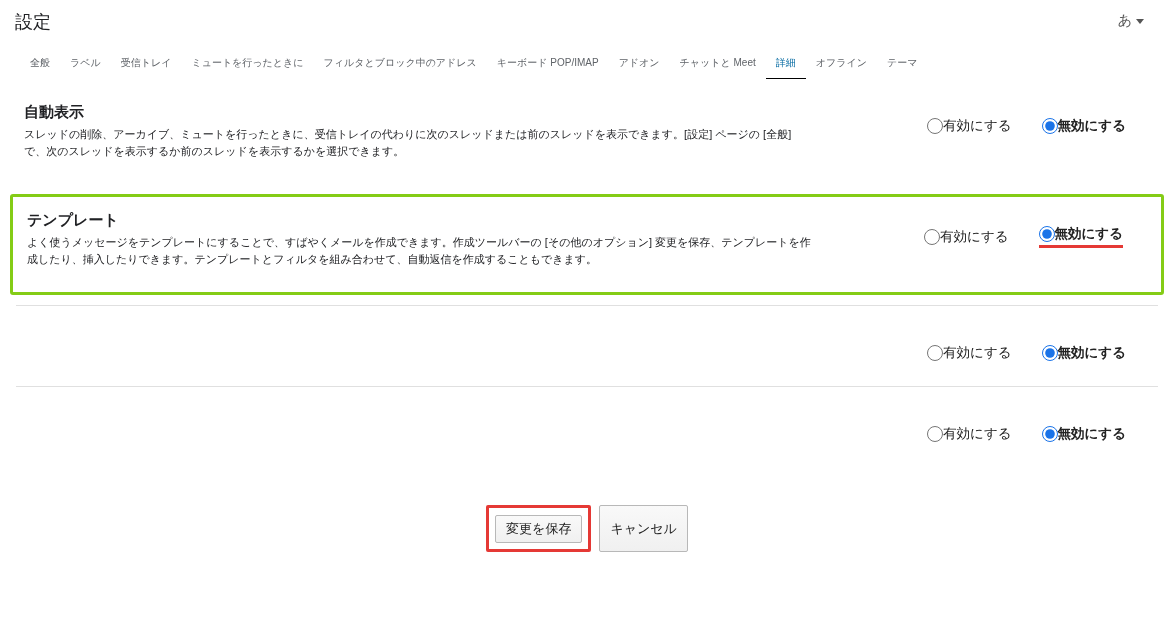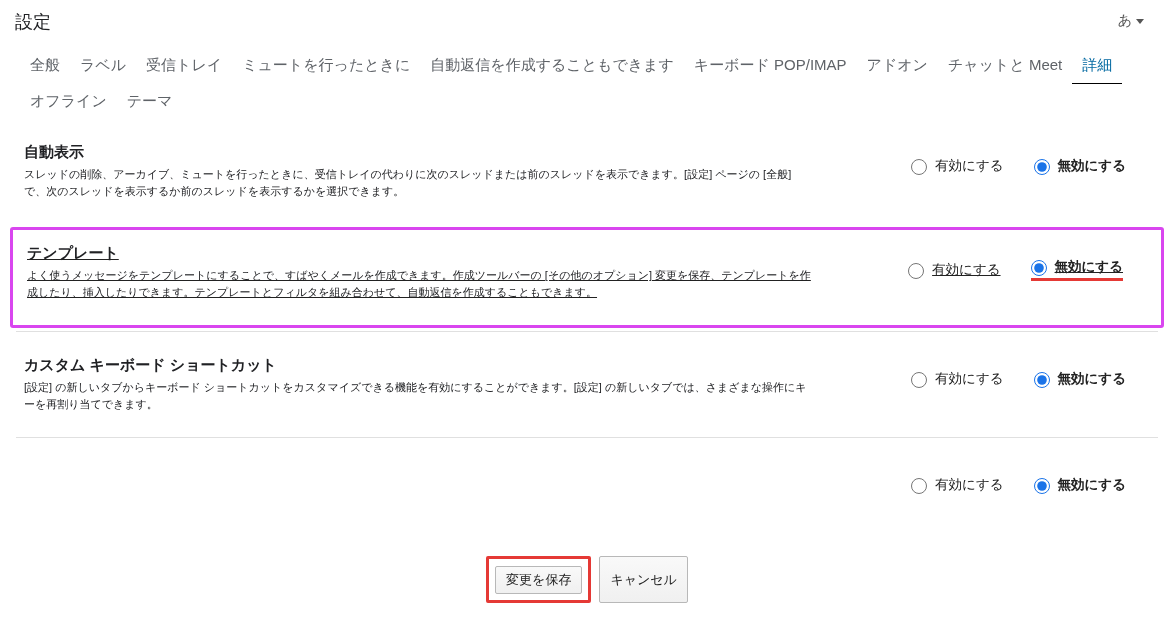--- a/index.html
+++ b/index.html
@@ -38,21 +38,21 @@
     }
     .tabs {
       display: flex;
       flex-wrap: wrap;
       gap: 0;
       padding: 4px 20px 0 20px;
       border-bottom: none;
     }
     .tab {
       padding: 8px 10px;
-      font-size: 15px;
+      font-size: 10px;
       color: #5f6368;
       cursor: pointer;
       white-space: nowrap;
     }
     .tab.active {
       color: #0369a1;
       border-bottom: 1px solid #000000;
     }
     .content {
       padding: 10px 16px 20px 16px;
@@ -87,39 +87,37 @@
       display: flex;
       gap: 30px;
       align-items: center;
       padding-top: 14px;
       margin-left: auto;
       padding-right: 24px;
       white-space: nowrap;
     }
     .radio-option {
       display: flex;
-      align-items: flex-end;
-      gap: 8px;
+      align-items: center;
       font-size: 13.5px;
       cursor: pointer;
     }
     .radio-option input[type="radio"] {
       width: 16px;
       height: 16px;
       accent-color: #1a73e8;
       cursor: pointer;
     }
     .radio-option.bold-label span {
       font-weight: bold;
     }
     .highlight-box {
-      border: 3px solid #d946ef;
+      border: 3px solid #84cc16;
       border-radius: 3px;
-      margin: 3px -6px;
-      text-decoration: underline;
+      margin: 10px -6px;
     }
     .highlight-box .section {
       padding-left: 14px;
       padding-right: 14px;
     }
     .underline-red {
       border-bottom: 3px solid #e53935;
       padding-bottom: 2px;
     }
     .button-row {
@@ -153,21 +151,21 @@
     <span>あ</span>
     <span class="chevron-down"></span>
   </div>
 </div>
 
 <div class="tabs" id="tabs-container">
     <div class="tab">全般</div>
     <div class="tab">ラベル</div>
     <div class="tab">受信トレイ</div>
     <div class="tab">ミュートを行ったときに</div>
-    <div class="tab">自動返信を作成することもできます</div>
+    <div class="tab">フィルタとブロック中のアドレス</div>
     <div class="tab">キーボード POP/IMAP</div>
     <div class="tab">アドオン</div>
     <div class="tab">チャットと Meet</div>
     <div class="tab active">詳細</div>
     <div class="tab">オフライン</div>
     <div class="tab">テーマ</div>
   </div>
 
 <div class="content" id="sections-container">
     <div class="section">
@@ -198,24 +196,20 @@
             <span>有効にする</span>
           </label>
           <label class="radio-option bold-label underline-red">
             <input type="radio" name="opt-templates" checked="" style="">
             <span>無効にする</span>
           </label>
         </div>
       </div>
     </div>
     <div class="section">
-      <div class="section-left">
-        <div class="section-title">カスタム キーボード ショートカット</div>
-        <div class="section-desc">[設定] の新しいタブからキーボード ショートカットをカスタマイズできる機能を有効にすることができます。[設定] の新しいタブでは、さまざまな操作にキーを再割り当てできます。</div>
-      </div>
       <div class="section-right">
         <label class="radio-option">
           <input type="radio" name="opt-custom-shortcuts" style="">
           <span>有効にする</span>
         </label>
         <label class="radio-option bold-label">
           <input type="radio" name="opt-custom-shortcuts" checked="" style="">
           <span>無効にする</span>
         </label>
       </div>

